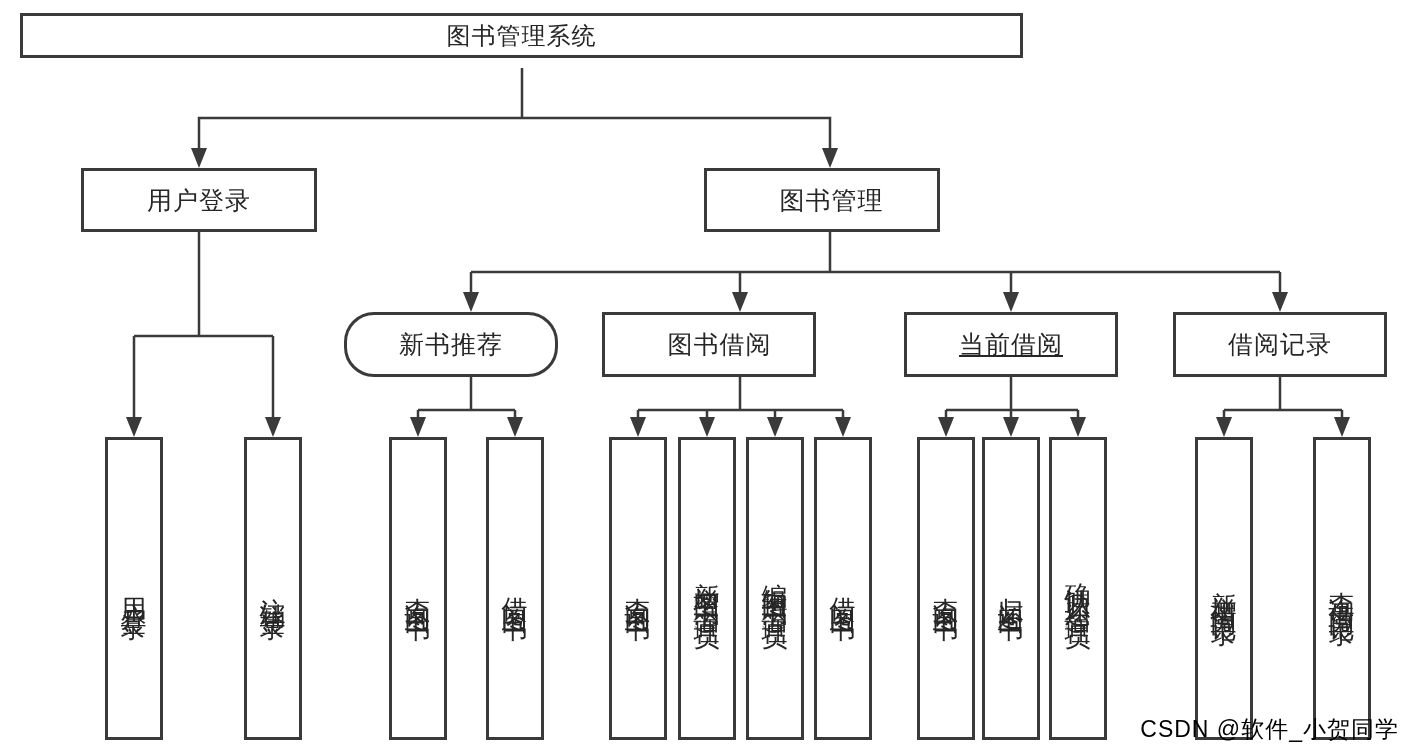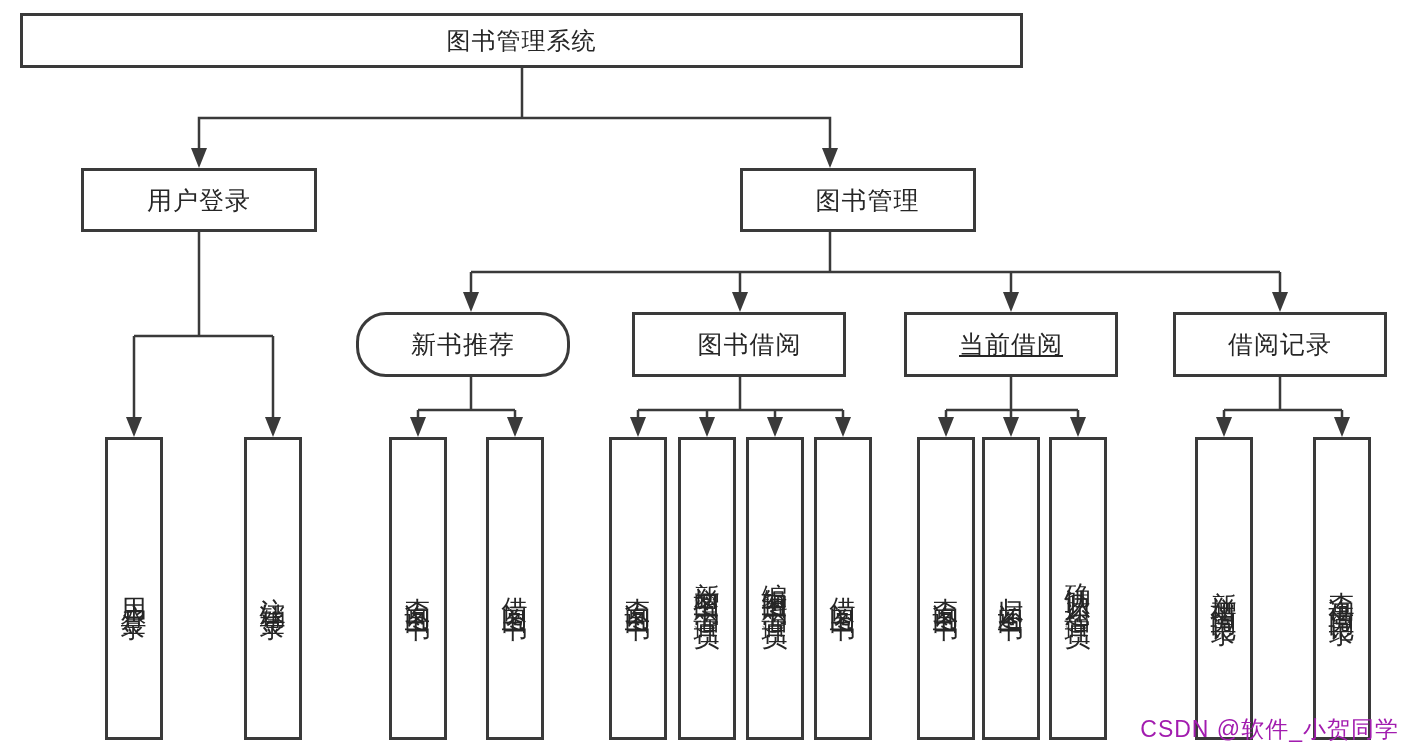--- a/index.html
+++ b/index.html
@@ -32,40 +32,40 @@
     justify-content: center;
     z-index: 1;
     color: #262626;
   }
   .node.h-label {
     font-size: 25px;
     letter-spacing: 1px;
     white-space: nowrap;
   }
   .node.root {
-    left: 20px; top: 13px; width: 1003px; height: 55px;
+    left: 20px; top: 13px; width: 1003px; height: 45px;
     font-size: 24px;
   }
   .node.lvl2 { top: 168px; width: 236px; height: 64px; }
   .node.lvl3 { top: 312px; width: 214px; height: 65px; }
   .node.leaf {
     top: 437px; width: 58px; height: 303px;
     writing-mode: vertical-rl;
     text-orientation: mixed;
     font-size: 26px;
     letter-spacing: 6px;
     line-height: 1;
   }
   .watermark {
     position: absolute;
     right: 6px;
     top: 714px;
     z-index: 2;
     font-size: 23px;
-    color: #a21caf;
+    color: #000000;
     letter-spacing: 1px;
     white-space: nowrap;
   }
 </style>
 </head>
 <body>
 
 <div class="stage">
 
   <svg class="connectors" width="1405" height="747" viewBox="0 0 1405 747">
@@ -104,24 +104,24 @@
       <polygon points="1003,417 1019,417 1011,437"></polygon>
       <polygon points="1070,417 1086,417 1078,437"></polygon>
       <polygon points="1216,417 1232,417 1224,437"></polygon>
       <polygon points="1334,417 1350,417 1342,437"></polygon>
     </g>
   </svg>
 
   <div class="node root h-label">图书管理系统</div>
 
   <div class="node lvl2 h-label" style="left:81px;">用户登录</div>
-  <div class="node lvl2 h-label" style="left:740px;padding-left:19px;">图书管理</div>
+  <div class="node lvl2 h-label" style="left:704px;padding-left:19px;">图书管理</div>
 
-  <div class="node lvl3 h-label" style="left:356px;border-radius:30px;">新书推荐</div>
-  <div class="node lvl3 h-label" style="left:632px;padding-left:21px;">图书借阅</div>
+  <div class="node lvl3 h-label" style="left:344px;border-radius:30px;">新书推荐</div>
+  <div class="node lvl3 h-label" style="left:602px;padding-left:21px;">图书借阅</div>
   <div class="node lvl3 h-label" style="left:904px;text-decoration:underline;">当前借阅</div>
   <div class="node lvl3 h-label" style="left:1173px;font-family:Liberation Mono, monospace;">借阅记录</div>
 
   <div class="node leaf" style="left:105px;">用户登录</div>
   <div class="node leaf" style="left:244px;">注销登录</div>
 
   <div class="node leaf" style="left:389px;">查询图书</div>
   <div class="node leaf" style="left:486px;">借阅图书</div>
 
   <div class="node leaf" style="left:609px;">查询图书</div>

